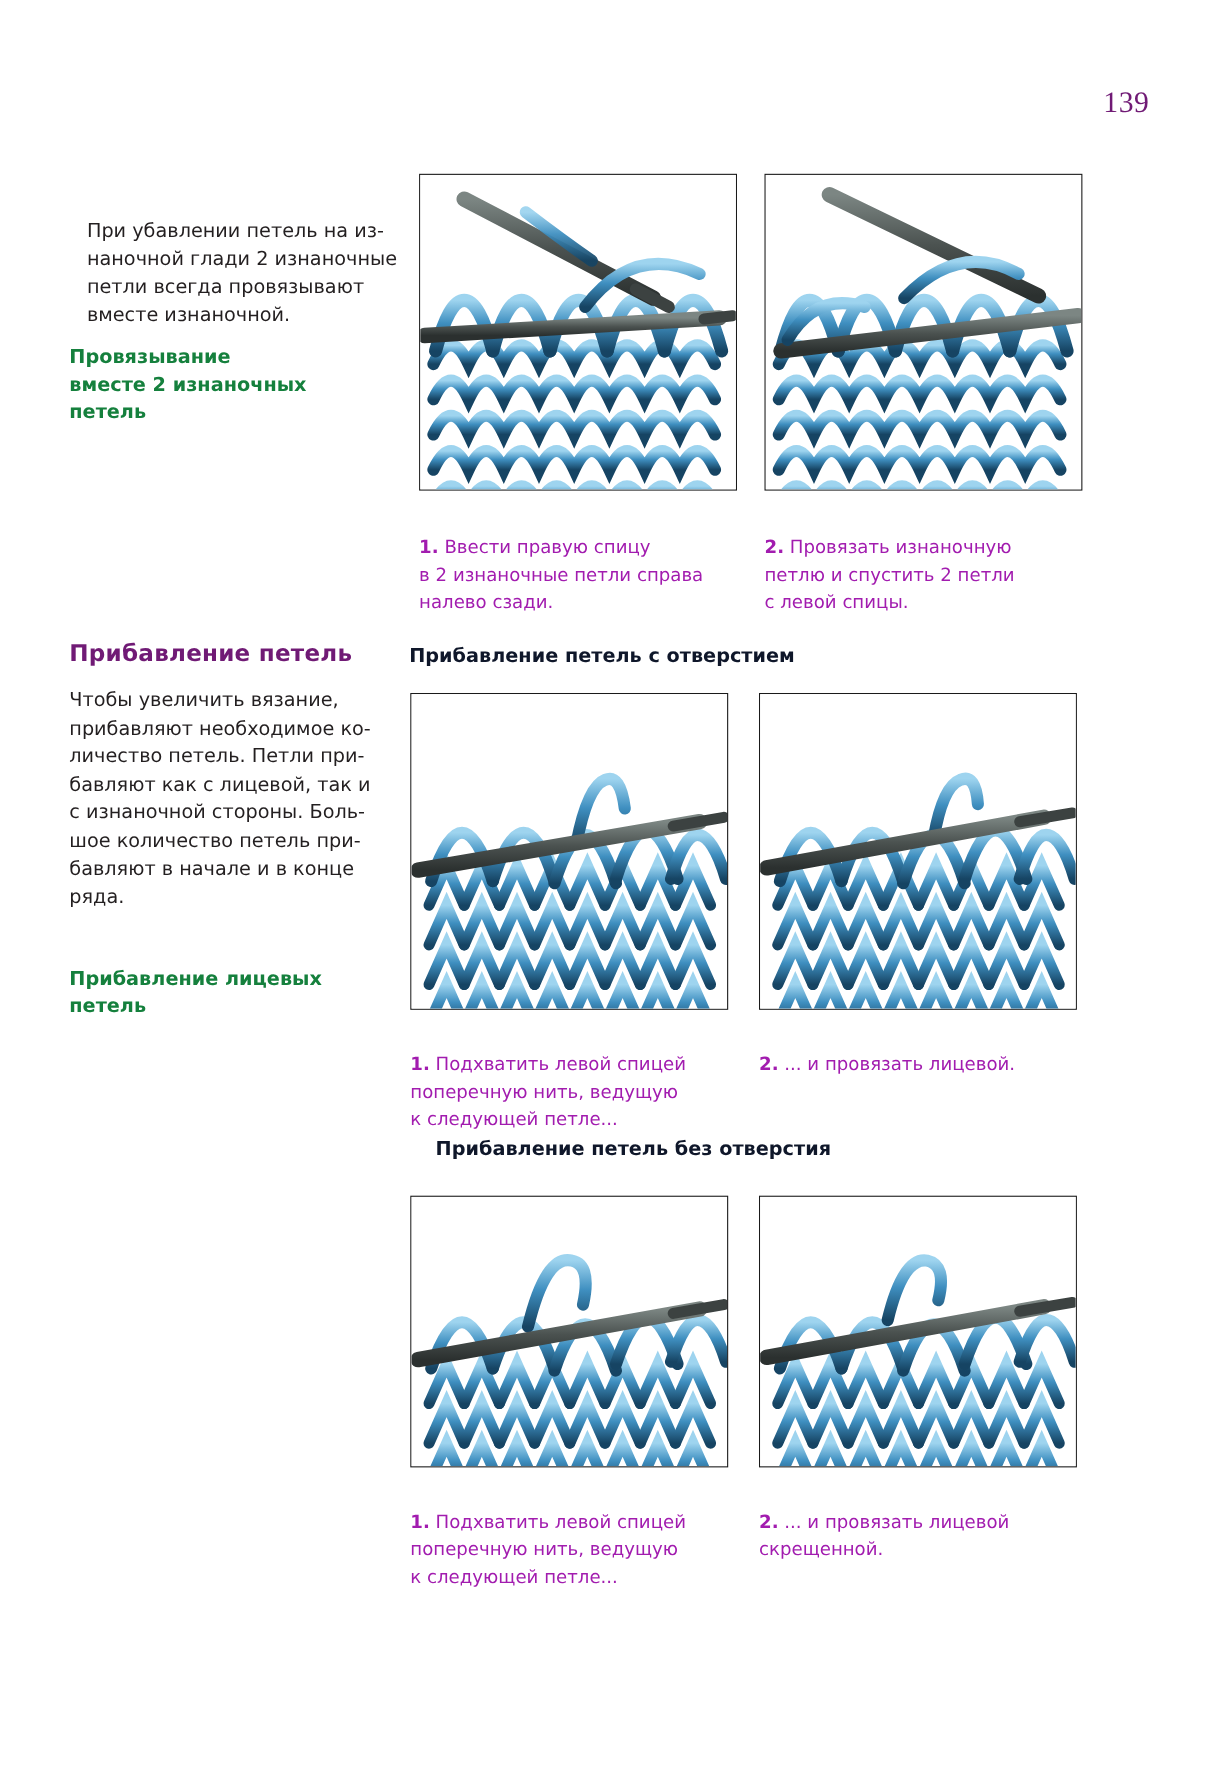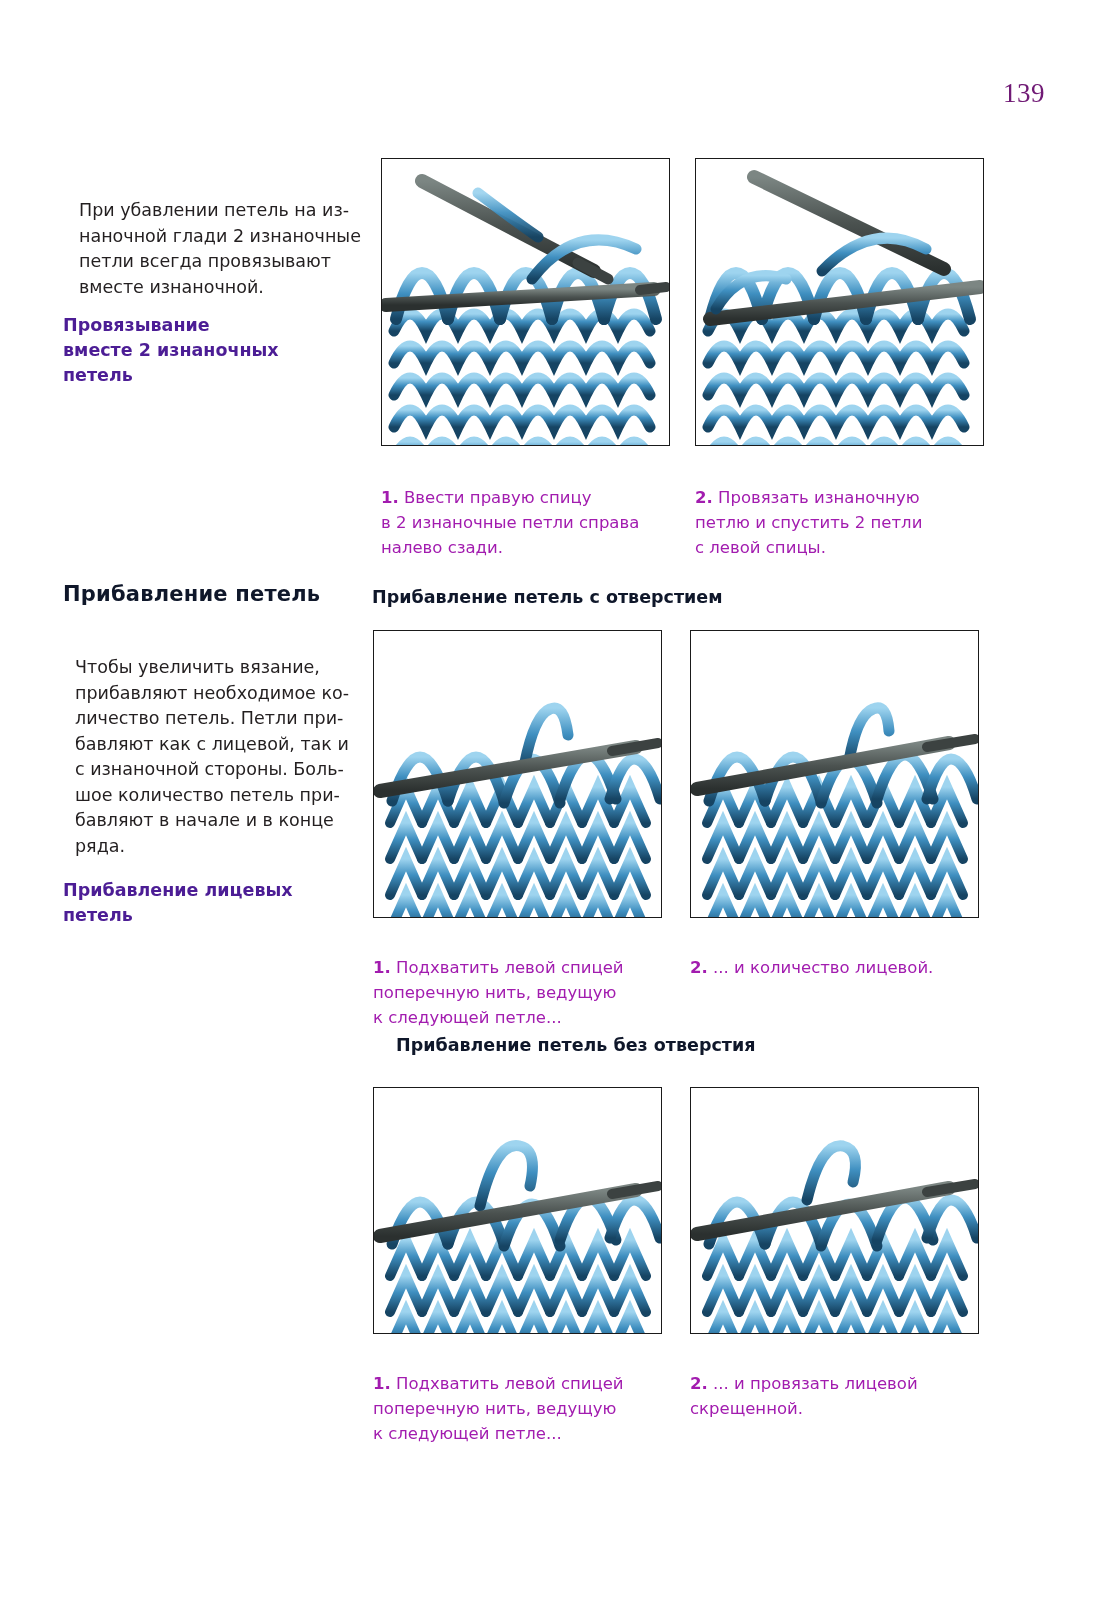--- a/index.html
+++ b/index.html
@@ -39,28 +39,28 @@
     font-size: 17.5px;
     line-height: 25.5px;
     color: #231f20;
     white-space: pre-line;
   }
   .bold-head {
     position: absolute;
     font-size: 17.5px;
     line-height: 25px;
     font-weight: bold;
-    color: #4c1d95;
+    color: #15803d;
     white-space: pre-line;
   }
   .section-title {
     position: absolute;
     font-size: 21px;
     font-weight: bold;
-    color: #0f172a;
+    color: #701a75;
     letter-spacing: 0.2px;
   }
   .sub-title {
     position: absolute;
     font-size: 17.5px;
     font-weight: bold;
     color: #0f172a;
   }
   .caption {
     position: absolute;
@@ -193,21 +193,21 @@
 налево сзади.</span>
   </div>
   <div class="caption" style="left:695px; top:460px; width:300px;">
     <b>2.</b><span> Провязать изнаночную
 петлю и спустить 2 петли
 с левой спицы.</span>
   </div>
 
   <div class="section-title" style="left:63px; top:582px;">Прибавление петель</div>
 
-  <div class="body-text" style="left:63px; top:655px; width:305px;margin-left:12px;">Чтобы увеличить вязание,
+  <div class="body-text" style="left:63px; top:625px; width:305px;">Чтобы увеличить вязание,
 прибавляют необходимое ко-
 личество петель. Петли при-
 бавляют как с лицевой, так и
 с изнаночной стороны. Боль-
 шое количество петель при-
 бавляют в начале и в конце
 ряда.</div>
 
   <div class="bold-head" style="left:63px; top:878px; width:305px;">Прибавление лицевых
 петель</div>
@@ -322,21 +322,21 @@
       </svg>
     </div>
   </div>
 
   <div class="caption" style="left:373px; top:930px; width:300px;">
     <b>1.</b><span> Подхватить левой спицей
 поперечную нить, ведущую
 к следующей петле...</span>
   </div>
   <div class="caption" style="left:690px; top:930px; width:300px;">
-    <b>2.</b><span> ... и количество лицевой.</span>
+    <b>2.</b><span> ... и провязать лицевой.</span>
   </div>
 
   <div class="sub-title" style="left:396px; top:1035px;">Прибавление петель без отверстия</div>
 
   <div class="figure" style="left:373px; top:1087px; width:287px; height:245px;">
     <div class="fig-inner">
       <svg class="fig-svg" viewBox="0 0 287 245" preserveAspectRatio="none">
         <rect x="0" y="0" width="287" height="245" fill="#ffffff"></rect>
         <g fill="none" stroke="url(#yarnA)" stroke-width="10" stroke-linecap="round">
           <path d="M16 260 l16 -36 l16 36"></path>

